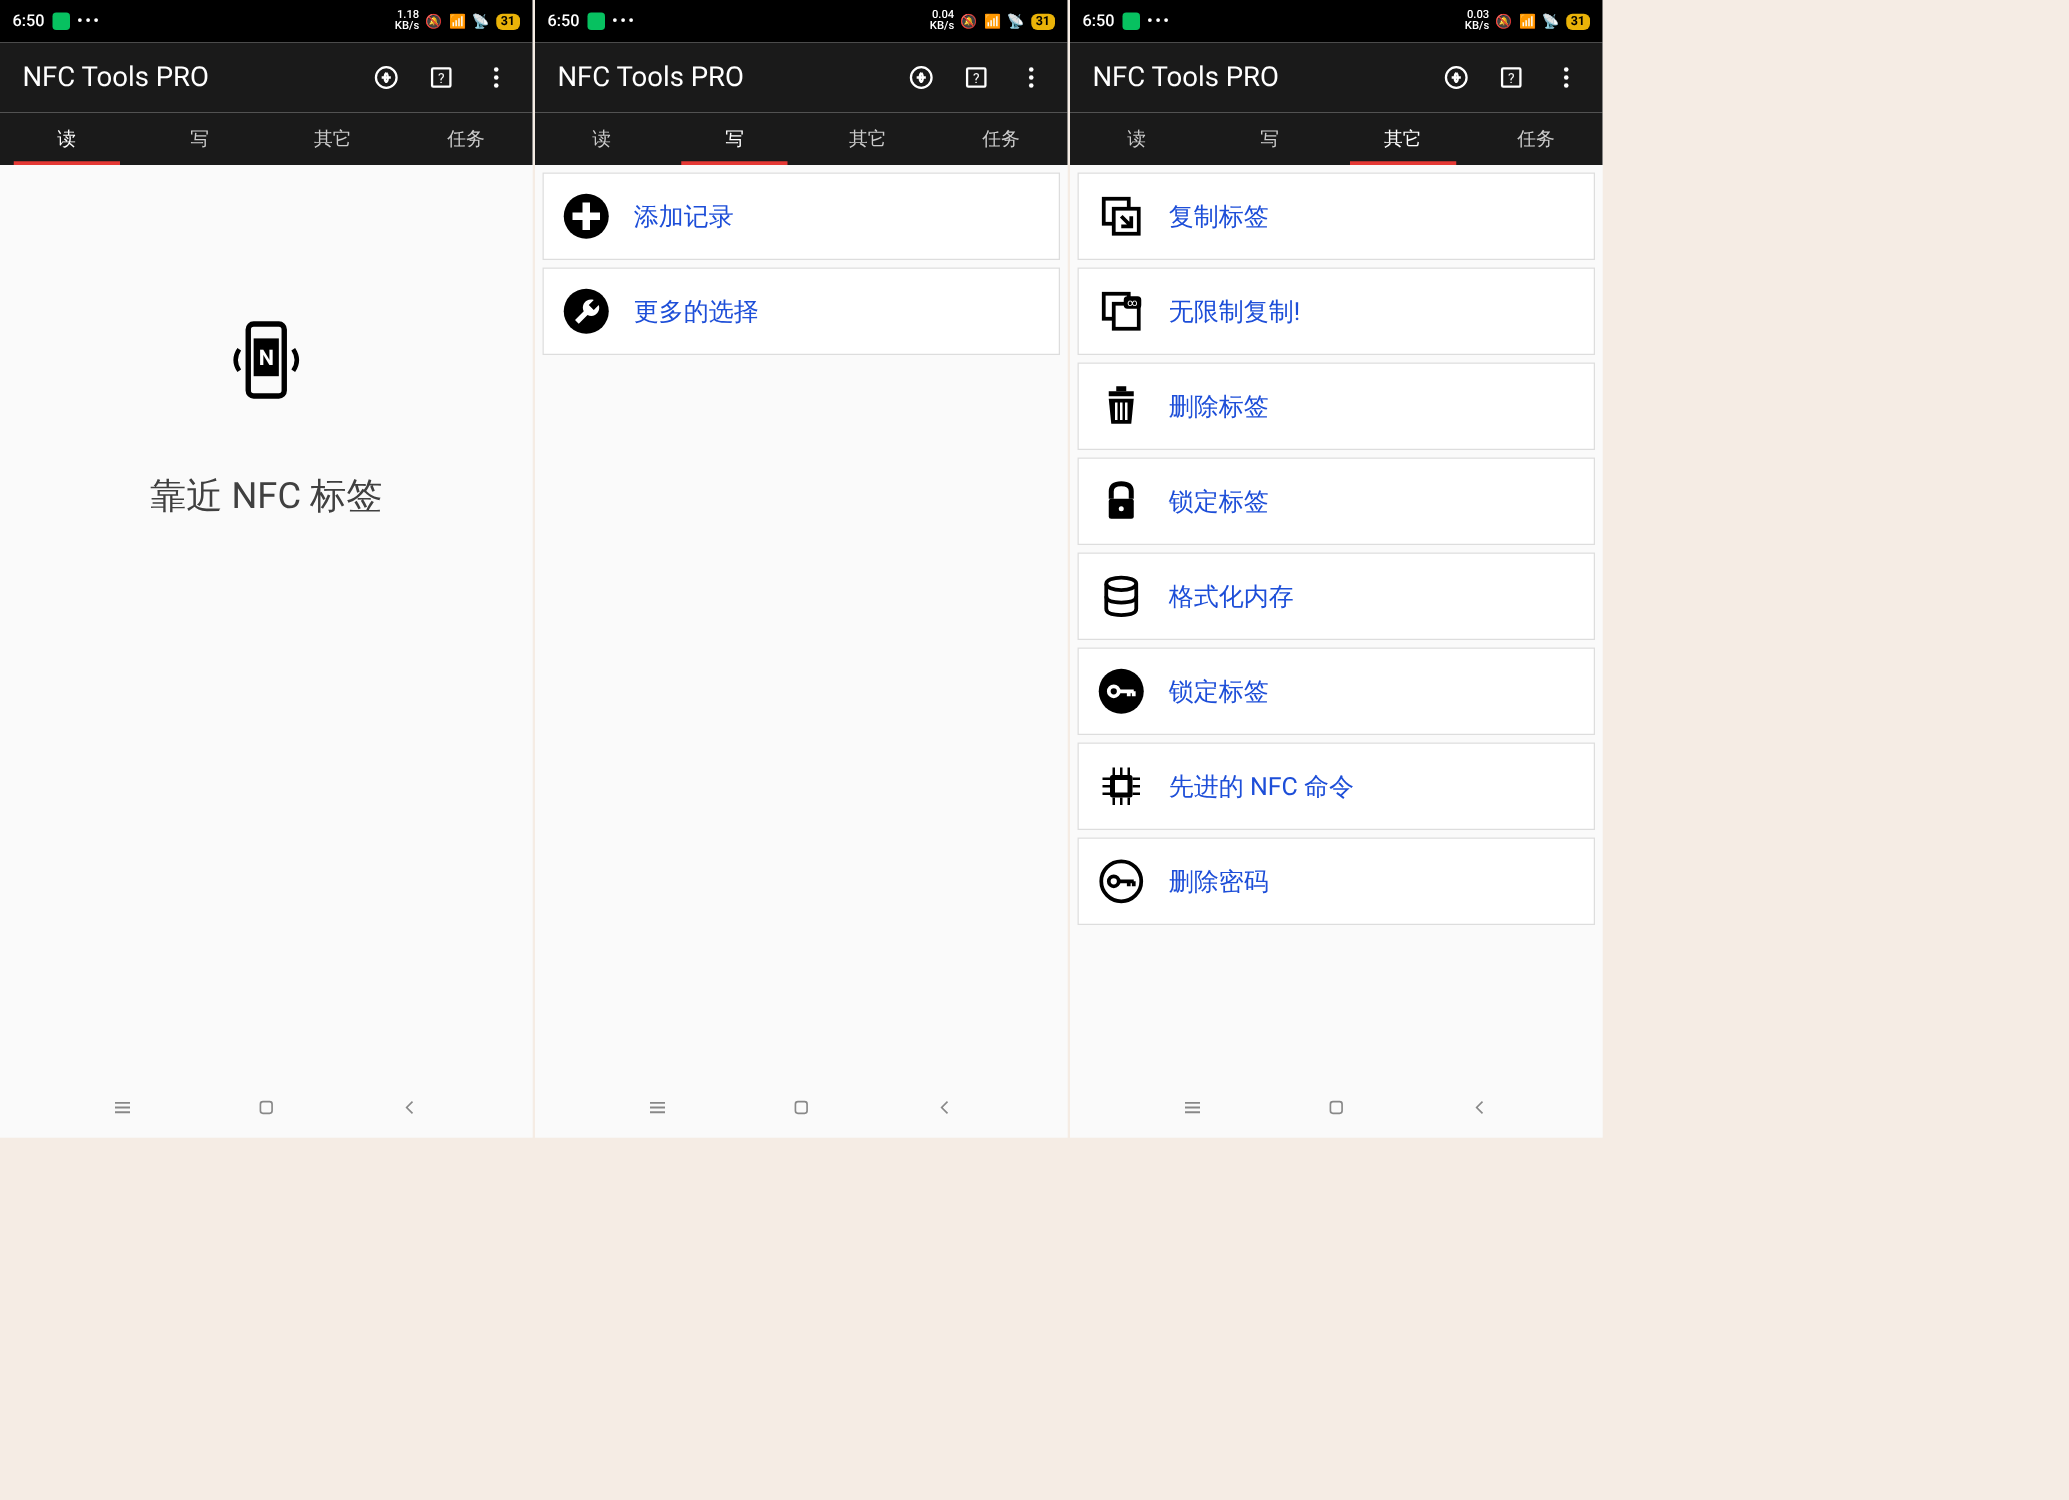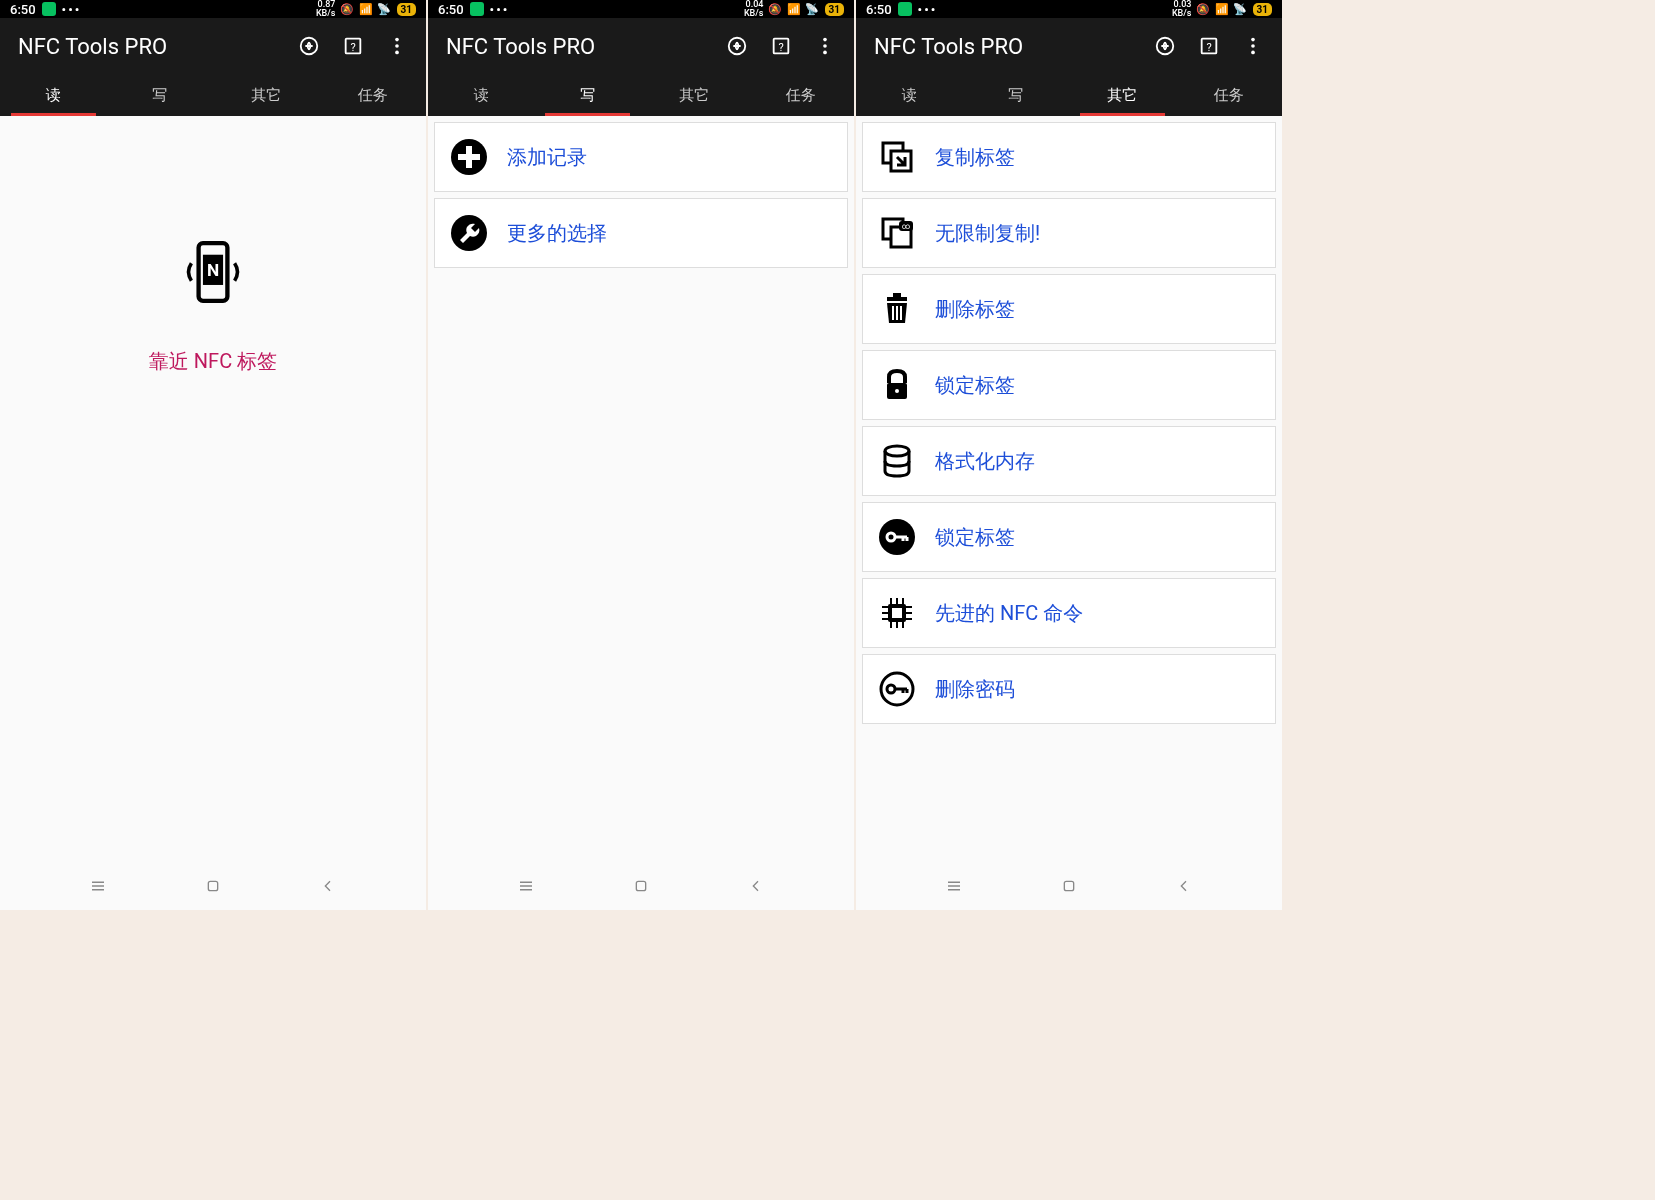--- a/index.html
+++ b/index.html
@@ -1,32 +1,32 @@
 <!DOCTYPE html>
 <html><head>
 <meta charset="utf-8">
 <style>
 * { margin: 0; padding: 0; box-sizing: border-box; font-family: -apple-system, BlinkMacSystemFont, "Segoe UI", Roboto, sans-serif; }
 body { background: #f5ece4; display: flex; gap: 2px; width: 1655px; height: 1200px; }
 .phone { width: 426px; height: 910px; background: #fafafa; display: flex; flex-direction: column; position: relative; }
-.status-bar { height: 18px; background: #000; color: #fff; display: flex; align-items: center; padding: 0 10px; font-size: 13px; font-weight: 500; }
+.status-bar { height: 34px; background: #000; color: #fff; display: flex; align-items: center; padding: 0 10px; font-size: 13px; font-weight: 500; }
 .status-left { display: flex; align-items: center; gap: 6px; }
 .status-right { margin-left: auto; display: flex; align-items: center; gap: 5px; font-size: 11px; }
 .app-bar { height: 56px; background: #1a1a1a; color: #fff; display: flex; align-items: center; padding: 0 18px; justify-content: flex-end; }
 .app-title { font-size: 22px; font-weight: 400; flex: 1; }
 .app-icons { display: flex; gap: 22px; align-items: center; }
 .app-icon { width: 22px; height: 22px; display: flex; align-items: center; justify-content: center; }
 .tabs { height: 42px; background: #1a1a1a; display: flex; }
 .tab { flex: 1; color: #ccc; display: flex; align-items: center; justify-content: center; font-size: 15px; position: relative; cursor: pointer; }
 .tab.active { color: #fff; }
 .tab.active::after { content: ""; position: absolute; bottom: 0; left: 10%; width: 80%; height: 3px; background: #e53935; }
 .content { flex: 1; background: #fafafa; padding: 6px; overflow-y: auto; }
 .read-content { display: flex; flex-direction: column; align-items: center; padding-top: 120px; }
 .nfc-hero { width: 72px; height: 72px; margin-bottom: 40px; display: flex; align-items: center; justify-content: center; }
-.hero-text { font-size: 20px; color: #be185d; margin-bottom: 60px; }
+.hero-text { font-size: 29px; color: #404040; margin-bottom: 60px; margin-top: 13px; }
 .welcome-card { width: 88%; background: #fff; border: 1px solid #ddd; padding: 12px 14px; display: flex; align-items: center; gap: 10px; font-style: italic; font-size: 16px; color: #333; }
 .pro-badge { background: #e53935; color: #fff; font-size: 10px; font-weight: bold; padding: 2px 5px; font-style: normal; }
 .list-item { background: #fff; border: 1px solid #ddd; margin-bottom: 6px; padding: 14px; display: flex; align-items: center; gap: 18px; cursor: pointer; }
 .list-icon { width: 40px; height: 40px; display: flex; align-items: center; justify-content: center; flex-shrink: 0; }
 .list-label { font-size: 20px; color: #1d4ed8; }
 .nav-bar { height: 48px; display: flex; align-items: center; justify-content: space-around; padding: 0 40px; background: #fafafa; }
 .nav-btn { width: 20px; height: 20px; display: flex; align-items: center; justify-content: center; color: #666; }
 .wechat-dot { width: 14px; height: 14px; background: #07c160; border-radius: 3px; }
 .dots { letter-spacing: 2px; }
 .kbs { font-size: 9px; line-height: 1; text-align: right; }
@@ -37,21 +37,21 @@
 <body>
 
 <div class="phone">
   <div class="status-bar">
     <div class="status-left">
       <span>6:50</span>
       <span class="wechat-dot"></span>
       <span class="dots">•••</span>
     </div>
     <div class="status-right">
-      <span class="kbs"><span>0.87</span><br>KB/s</span>
+      <span class="kbs"><span>1.18</span><br>KB/s</span>
       <span>🔕</span>
       <span>📶</span>
       <span>📡</span>
       <span class="batt">31</span>
     </div>
   </div>
   <div class="app-bar">
     <div class="app-title">NFC Tools PRO</div>
     <div class="app-icons">
       <span class="app-icon">

